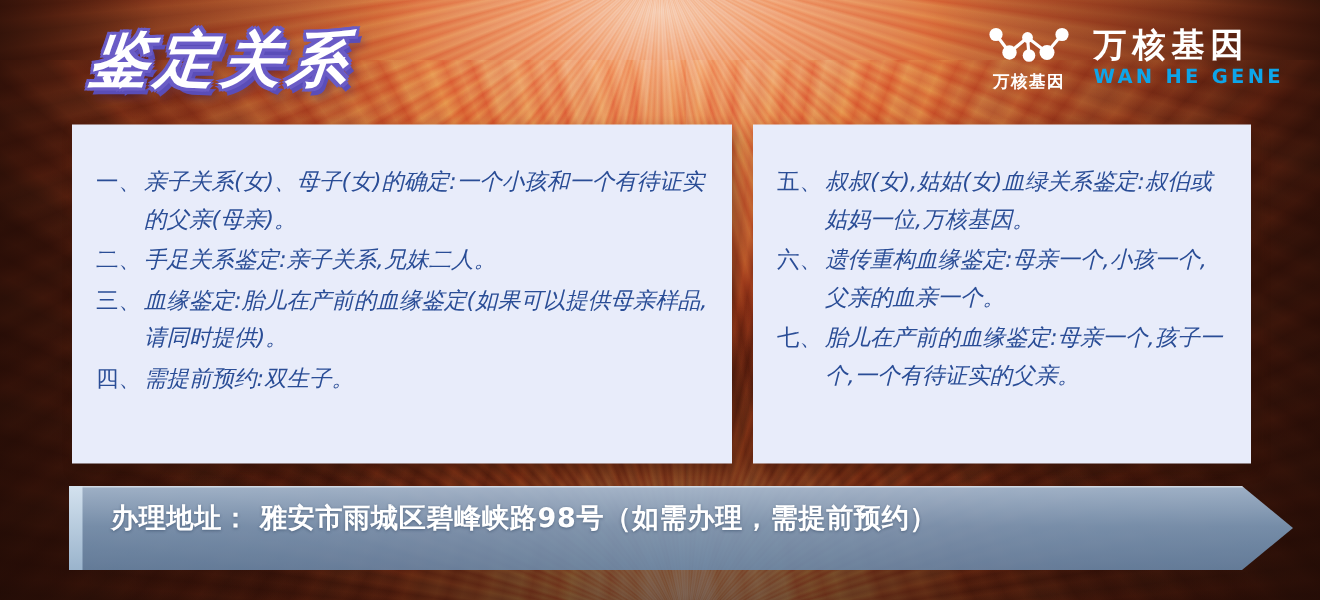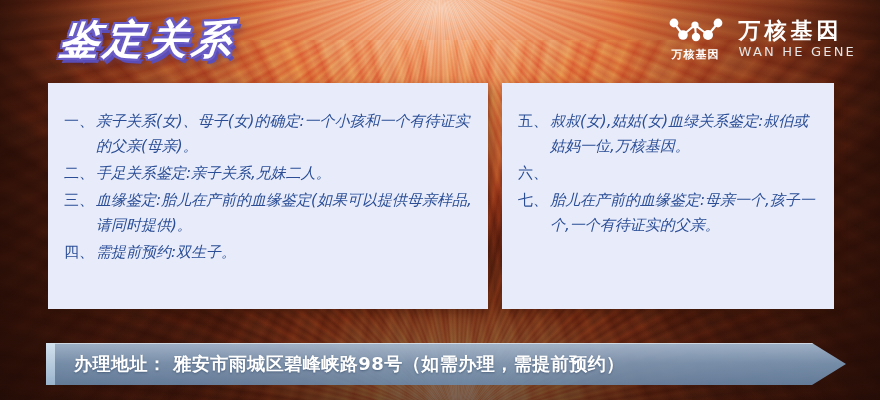--- a/index.html
+++ b/index.html
@@ -124,22 +124,22 @@
   .brand-cn {
     font-size: 22px;
     font-weight: 700;
     color: #ffffff;
     letter-spacing: 4px;
     line-height: 1.1;
     white-space: nowrap;
   }
   .brand-en {
     font-size: 13px;
-    font-weight: 400;
-    color: #e5e5e5;
+    font-weight: 700;
+    color: #0ea5e9;
     letter-spacing: 2.2px;
     line-height: 1.1;
     white-space: nowrap;
   }
 
   
   .panels {
     position: absolute;
     left: 0; right: 0;
     top: 83px;
@@ -179,23 +179,24 @@
   }
   .item-text {
     flex: 1 1 auto;
     font-style: italic;
   }
 
   
   .ribbon {
     position: absolute;
     left: 46px;
-    top: 343px;
+    top: 324px;
     width: 800px;
-    height: 42px;
+    height: 56px;
+    padding-left: 16px;
   }
   .ribbon-body {
     position: absolute;
     inset: 0;
     background: linear-gradient(180deg,
       rgba(168,190,214,0.92) 0%,
       rgba(128,158,190,0.88) 48%,
       rgba(108,140,175,0.86) 100%);
     clip-path: polygon(0 0, calc(100% - 34px) 0, 100% 50%, calc(100% - 34px) 100%, 0 100%);
     box-shadow: inset 0 1px 0 rgba(255,255,255,0.5);
@@ -290,20 +291,21 @@
     </div>
 
     <div class="panel panel-right">
       <div class="panel-inner">
         <div class="item">
           <span class="item-num">五、</span>
           <span class="item-text">叔叔(女),姑姑(女)血绿关系鉴定:叔伯或姑妈一位,万核基因。</span>
         </div>
         <div class="item">
           <span class="item-num">六、</span>
+          <span class="item-text">遗传重构血缘鉴定:母亲一个,小孩一个,父亲的血亲一个。</span>
         </div>
         <div class="item">
           <span class="item-num">七、</span>
           <span class="item-text">胎儿在产前的血缘鉴定:母亲一个,孩子一个,一个有待证实的父亲。</span>
         </div>
       </div>
     </div>
 
   </div>
 

